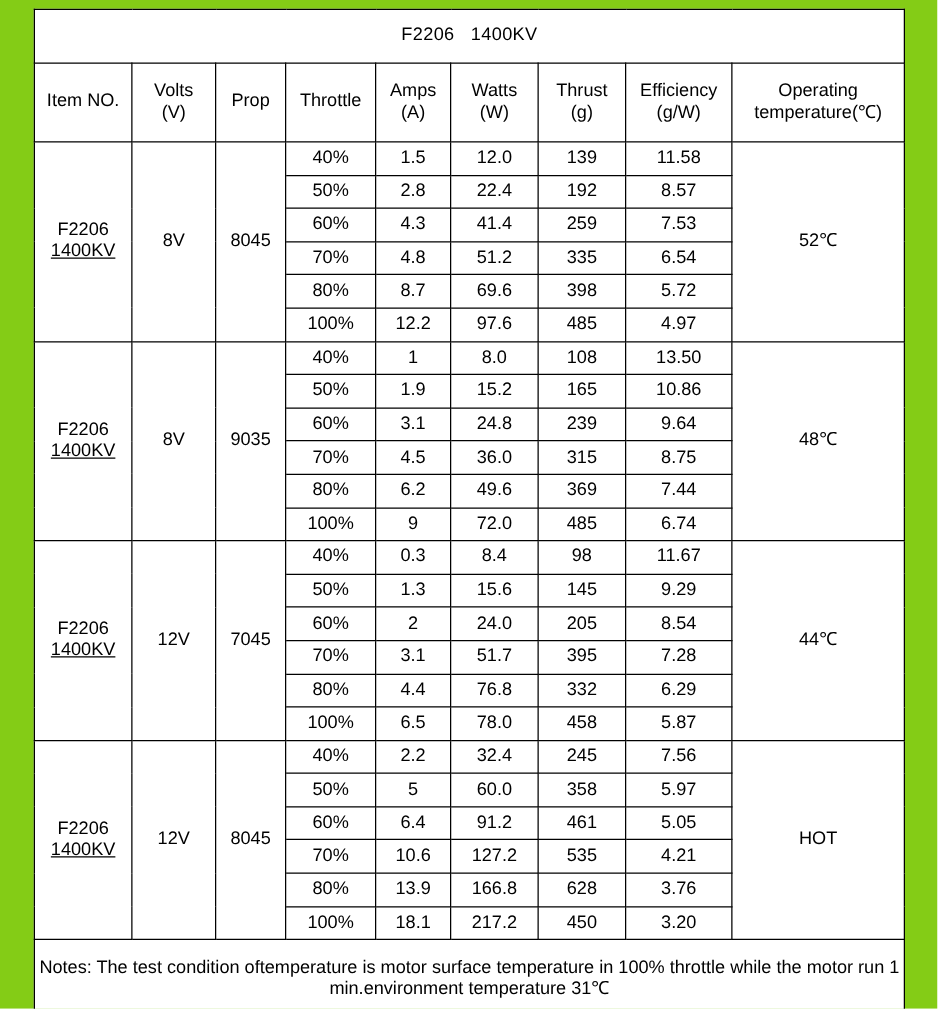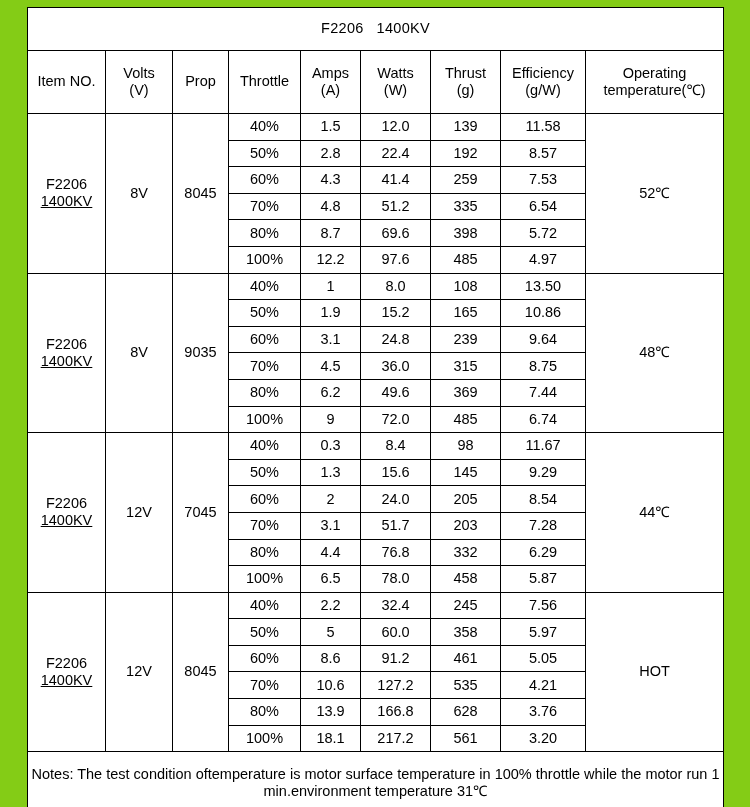--- a/index.html
+++ b/index.html
@@ -232,21 +232,21 @@
           <td class="data-cell">60%</td>
           <td class="data-cell">2</td>
           <td class="data-cell">24.0</td>
           <td class="data-cell">205</td>
           <td class="data-cell">8.54</td>
         </tr>
         <tr>
           <td class="data-cell">70%</td>
           <td class="data-cell">3.1</td>
           <td class="data-cell">51.7</td>
-          <td class="data-cell">203</td>
+          <td class="data-cell">395</td>
           <td class="data-cell">7.28</td>
         </tr>
         <tr>
           <td class="data-cell">80%</td>
           <td class="data-cell">4.4</td>
           <td class="data-cell">76.8</td>
           <td class="data-cell">332</td>
           <td class="data-cell">6.29</td>
         </tr>
         <tr>
@@ -269,21 +269,21 @@
         </tr>
         <tr>
           <td class="data-cell">50%</td>
           <td class="data-cell">5</td>
           <td class="data-cell">60.0</td>
           <td class="data-cell">358</td>
           <td class="data-cell">5.97</td>
         </tr>
         <tr>
           <td class="data-cell">60%</td>
-          <td class="data-cell">8.6</td>
+          <td class="data-cell">6.4</td>
           <td class="data-cell">91.2</td>
           <td class="data-cell">461</td>
           <td class="data-cell">5.05</td>
         </tr>
         <tr>
           <td class="data-cell">70%</td>
           <td class="data-cell">10.6</td>
           <td class="data-cell">127.2</td>
           <td class="data-cell">535</td>
           <td class="data-cell">4.21</td>
@@ -292,21 +292,21 @@
           <td class="data-cell">80%</td>
           <td class="data-cell">13.9</td>
           <td class="data-cell">166.8</td>
           <td class="data-cell">628</td>
           <td class="data-cell">3.76</td>
         </tr>
         <tr>
           <td class="data-cell">100%</td>
           <td class="data-cell">18.1</td>
           <td class="data-cell">217.2</td>
-          <td class="data-cell">561</td>
+          <td class="data-cell">450</td>
           <td class="data-cell">3.20</td>
         </tr>
         <tr>
           <td class="notes-cell" colspan="9">Notes: The test condition oftemperature is motor surface temperature in 100% throttle while the motor run 1 min.environment temperature 31℃</td>
         </tr>
       </tbody>
   </table>
 </div>
 
 </body></html>

